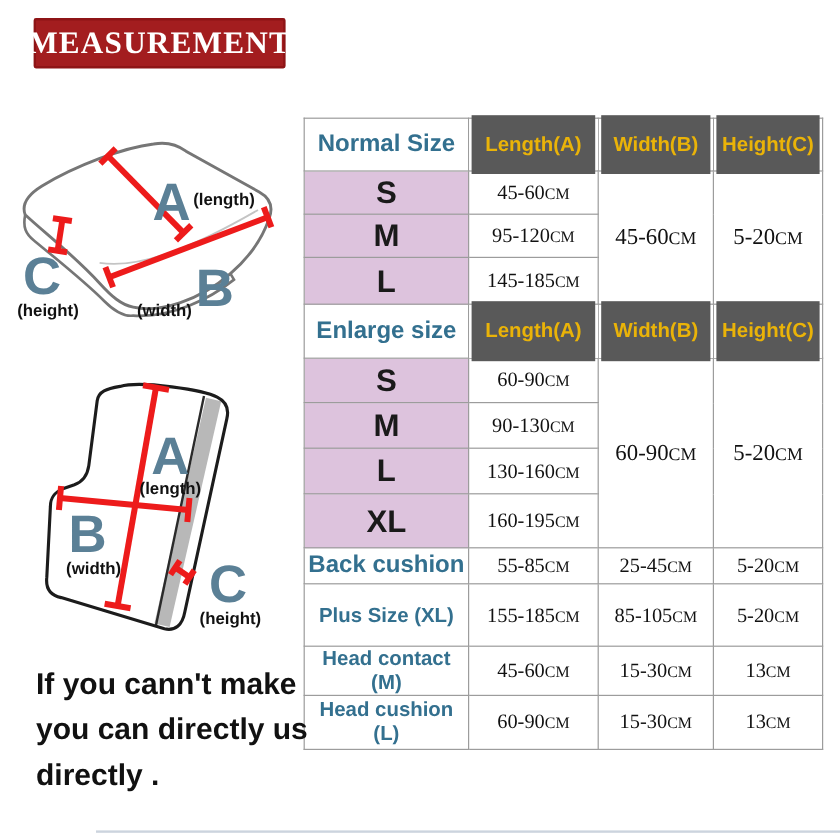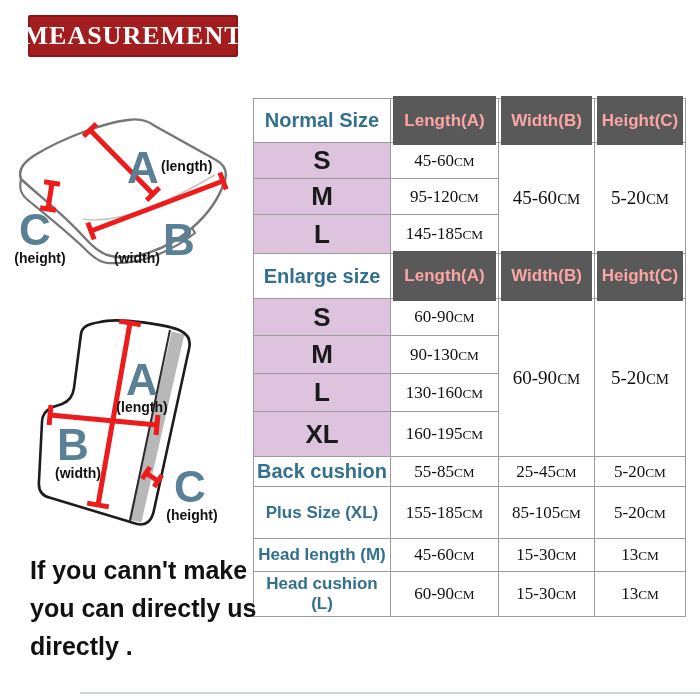--- a/index.html
+++ b/index.html
@@ -24,21 +24,21 @@
     position:absolute; left:253px; top:98px; border-collapse:collapse;
     table-layout:fixed; width:432px;
   }
   .size-table td {
     border:1px solid #9c9c9c; text-align:center; vertical-align:middle;
     padding:0; overflow:visible; background:#ffffff;
   }
   .size-table td.dark { position:relative; background:#ffffff; }
   .size-table td.dark .chip {
     position:absolute; left:2px; right:2px; top:-3px; bottom:-3px;
-    background:#595959; color:#fca5a5; display:flex; align-items:center;
+    background:#595959; color:#eab308; display:flex; align-items:center;
     justify-content:center; font-weight:bold; font-size:17px; z-index:2;
   }
   .size-table td.sec-label { color:#33708f; font-weight:bold; font-size:20px; }
   .size-table td.pink { background:#ddc3dd; color:#1a1a1a; font-size:26px; font-weight:600; }
   .size-table td.val { font-family:"Liberation Serif", serif; color:#111; font-size:17px; }
   .size-table td.val.big { font-size:19px; }
   .cm { font-size:0.78em; }
   .size-table td.teal { color:#33708f; font-weight:bold; font-size:20px; }
   .size-table td.teal.plus { font-size:17px; }
   .size-table td.teal.small { font-size:17px; }
@@ -215,21 +215,21 @@
       <td class="val">25-45<span class="cm">CM</span></td>
       <td class="val">5-20<span class="cm">CM</span></td>
     </tr>
     <tr style="height:52px">
       <td class="teal plus">Plus Size (XL)</td>
       <td class="val">155-185<span class="cm">CM</span></td>
       <td class="val">85-105<span class="cm">CM</span></td>
       <td class="val">5-20<span class="cm">CM</span></td>
     </tr>
     <tr style="height:33px">
-      <td class="teal small">Head length (M)</td>
+      <td class="teal small">Head contact (M)</td>
       <td class="val">45-60<span class="cm">CM</span></td>
       <td class="val">15-30<span class="cm">CM</span></td>
       <td class="val">13<span class="cm">CM</span></td>
     </tr>
     <tr style="height:45px">
       <td class="teal small">Head cushion (L)</td>
       <td class="val">60-90<span class="cm">CM</span></td>
       <td class="val">15-30<span class="cm">CM</span></td>
       <td class="val">13<span class="cm">CM</span></td>
     </tr>

